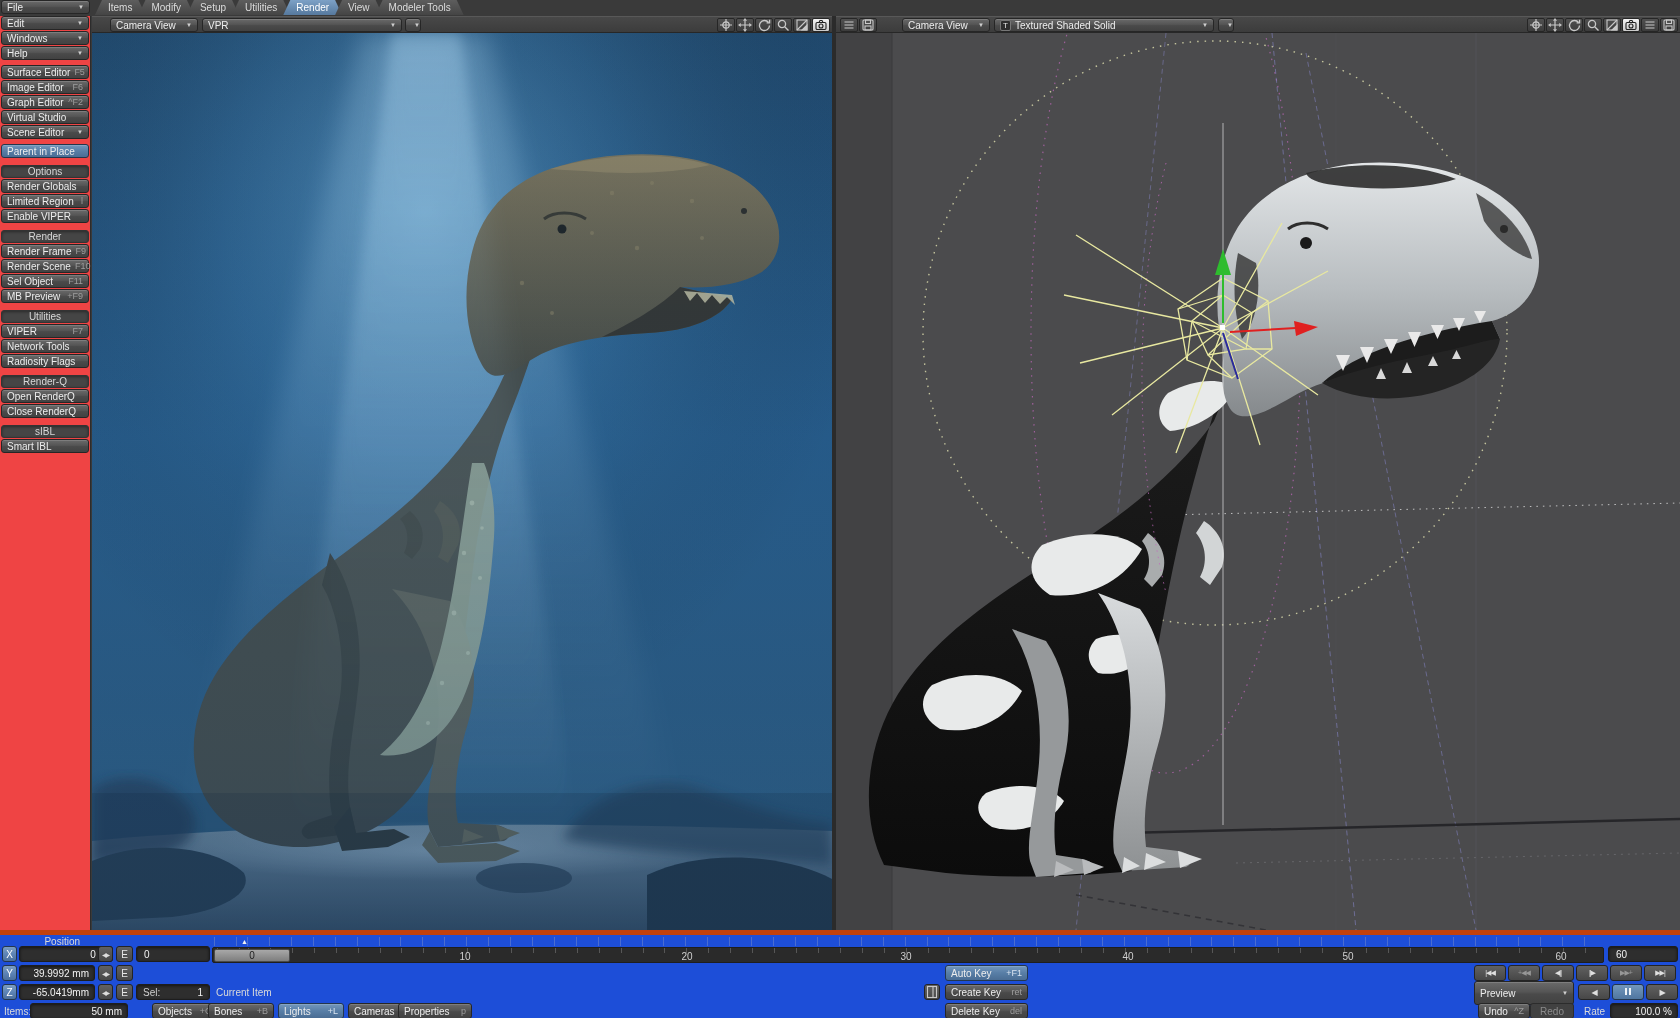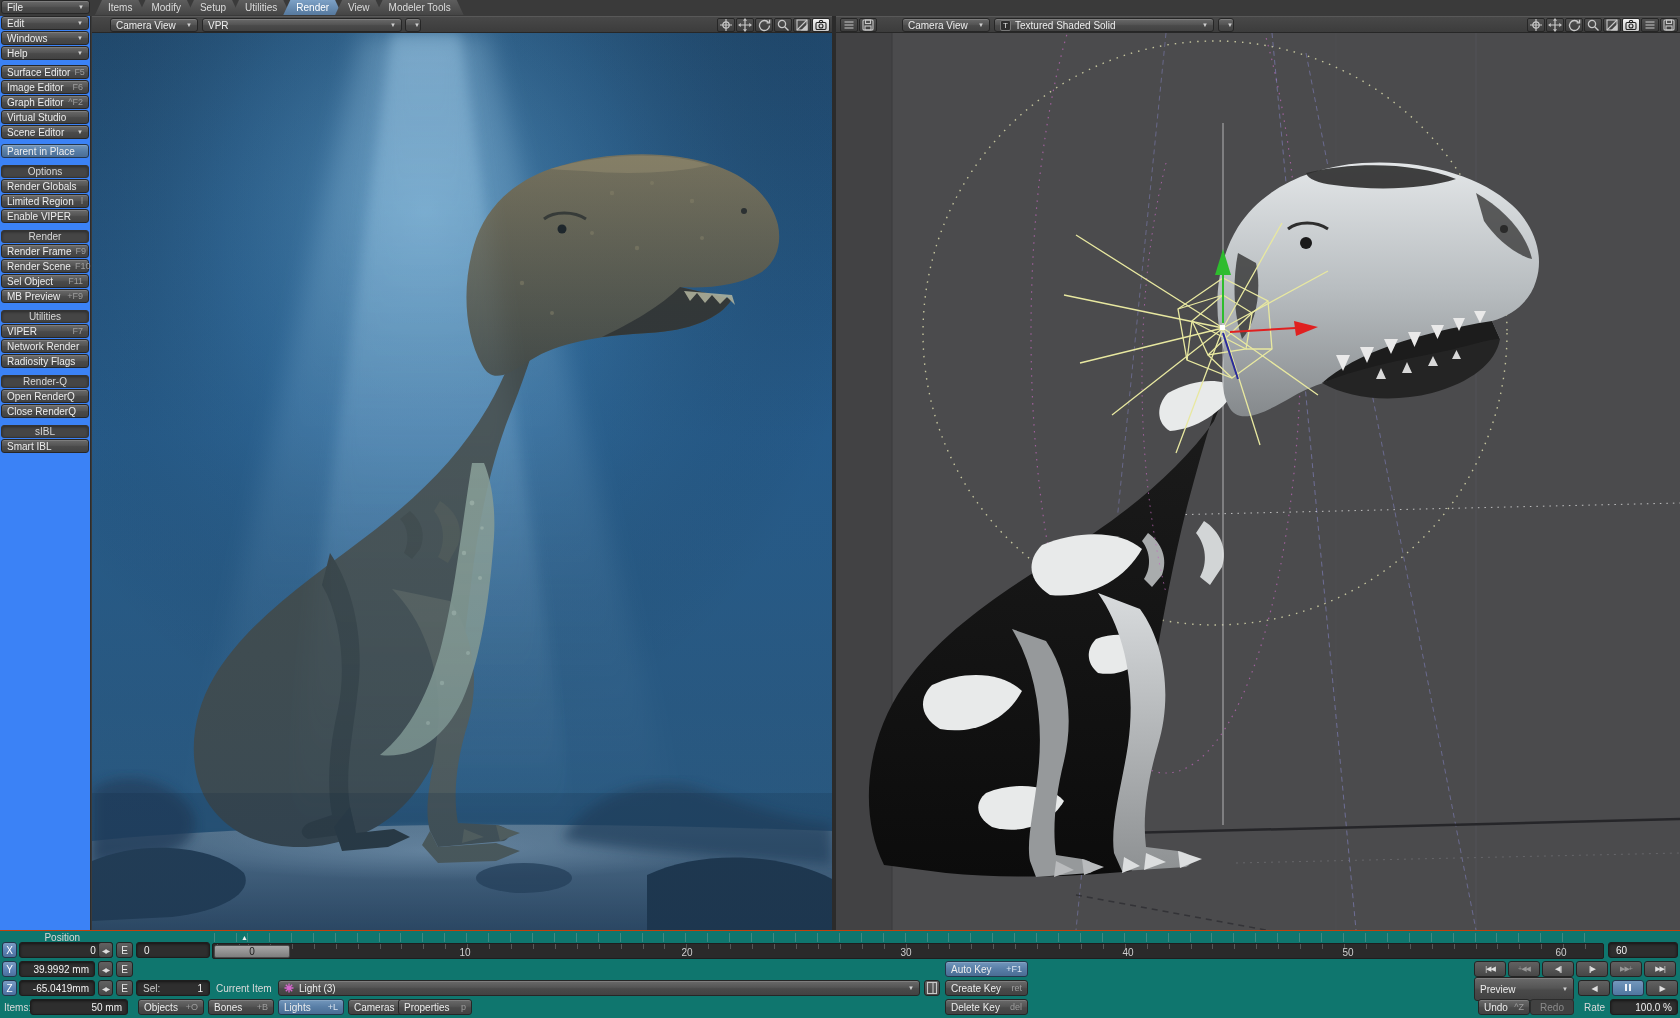--- a/index.html
+++ b/index.html
@@ -25,21 +25,21 @@
   .caret { font-size:6px; color:#cfcfcf; margin-left:auto; padding-left:4px; }
   .field {
     position:absolute; height:16px; background:#2e2e2e; border:1px solid #1d1d1d;
     border-radius:3px; box-shadow:inset 0 1px 3px rgba(0,0,0,.55);
     display:flex; align-items:center; color:#f2f2f2;
   }
   .field.right { justify-content:flex-end; padding-right:5px; }
   .field.left  { padding-left:7px; }
   
   #file-btn { position:absolute; left:1px; top:0; width:89px; }
-  #sidebar { position:absolute; left:0; top:16px; width:91px; height:914px; background:#3b82f6; padding:0 1px 0 1px; border-right:1px solid #2c2c2c; }
+  #sidebar { position:absolute; left:0; top:16px; width:91px; height:914px; background:#ef4444; padding:0 1px 0 1px; border-right:1px solid #2c2c2c; }
   #sidebar .btn { margin-bottom:1px; }
   .sb-hdr {
     height:13px; margin:7px 0 1px; display:flex; align-items:center; justify-content:center;
     background:#454545; border:1px solid #333; border-radius:3px; color:#d8d8d8;
     box-shadow:inset 0 1px 3px rgba(0,0,0,.4);
   }
   .sb-gap { height:4px; }
   
   #tabs { position:absolute; left:95px; top:0; height:15px; display:flex; }
   .tab {
@@ -72,21 +72,21 @@
     width:11px; height:11px; margin-right:4px; border-radius:2px;
     background:#2e2e2e; border:1px solid #777; color:#e8e8e8;
     display:flex; align-items:center; justify-content:center; font-size:8px;
   }
   
   .vp-canvas { position:absolute; top:33px; height:897px; }
   #vp-canvas-left { left:92px; width:740px; }
   #vp-canvas-right { left:836px; width:844px; }
   #vp-divider { position:absolute; left:832px; top:16px; width:4px; height:914px; background:#2b2b2b; }
   
-  #bottom { position:absolute; left:0; top:930px; width:1680px; height:88px; background:#0f766e; border-top:1px solid #c2410c; }
+  #bottom { position:absolute; left:0; top:930px; width:1680px; height:88px; background:#1d4ed8; border-top:5px solid #c2410c; }
   .ax-badge {
     position:absolute; width:15px; height:16px; border-radius:3px;
     background:linear-gradient(#7a9cc2,#5b82b5 55%,#4c6f9c); border:1px solid #24364c;
     display:flex; align-items:center; justify-content:center; color:#fff;
   }
   .mini-btn {
     position:absolute; height:16px; border-radius:3px; border:1px solid #242424;
     background:linear-gradient(#616161,#474747); display:flex; align-items:center; justify-content:center;
     color:#e8e8e8;
   }
@@ -279,21 +279,21 @@
       </div>
 
     <div class="sb-hdr">
         <span>Utilities</span>
       </div>
     <div class="btn">
         <span>VIPER</span>
         <span class="sc">F7</span>
       </div>
     <div class="btn">
-        <span>Network Render</span>
+        <span>Network Tools</span>
       </div>
     <div class="btn">
         <span>Radiosity Flags</span>
       </div>
 
     <div class="sb-hdr">
         <span>Render-Q</span>
       </div>
     <div class="btn">
         <span>Open RenderQ</span>
@@ -664,27 +664,20 @@
     <div class="field right" style="left:19px;top:49px;width:76px">-65.0419mm</div>
     <div class="mini-btn" style="left:98px;top:49px;width:15px">
         <span class="nudge">◀▶</span>
       </div>
     <div class="mini-btn" style="left:116px;top:49px;width:17px">E</div>
     <div class="field" style="left:136px;top:49px;width:74px;padding:0 6px">
       <span style="color:#cfcfcf">Sel:</span>
       <span style="margin-left:auto">1</span>
     </div>
     <div class="panel-label" style="left:216px;top:52px">Current Item</div>
-    <div class="btn" style="position:absolute;left:278px;top:49px;width:642px;height:16px">
-      <svg width="10" height="10" style="margin-right:5px">
-          <use href="#i-light"></use>
-        </svg>
-      <span>Light (3)</span>
-      <span class="caret">▼</span>
-    </div>
     <div class="mini-btn" style="left:924px;top:49px;width:16px">
       <svg width="14" height="14" style="color:#c9c9c9">
           <use href="#i-itempanel"></use>
         </svg>
     </div>
     <div class="btn" style="position:absolute;left:945px;top:49px;width:83px;height:16px">
       <span>Create Key</span>
         <span class="sc">ret</span>
     </div>
     <div class="btn" style="position:absolute;left:1474px;top:46px;width:100px;height:24px">
@@ -692,21 +685,21 @@
         <span class="caret">▼</span>
     </div>
     <div class="transport" style="left:1578px;top:49px;font-size:8px">◀</div>
     <div class="transport blue" style="left:1612px;top:49px">
       <span><span class="pbar"></span><span class="pbar"></span></span>
     </div>
     <div class="transport" style="left:1646px;top:49px;font-size:8px">▶</div>
 
     <div class="panel-label" style="left:4px;top:71px">Items:</div>
     <div class="field right" style="left:30px;top:68px;width:98px">50 mm</div>
-    <div class="btn" style="position:absolute;left:138px;top:68px;width:66px;height:16px">
+    <div class="btn" style="position:absolute;left:152px;top:68px;width:66px;height:16px">
       <span>Objects</span>
         <span class="sc">+O</span>
     </div>
     <div class="btn" style="position:absolute;left:208px;top:68px;width:66px;height:16px">
       <span>Bones</span>
         <span class="sc">+B</span>
     </div>
     <div class="btn blue" style="position:absolute;left:278px;top:68px;width:66px;height:16px">
       <span>Lights</span>
         <span class="sc">+L</span>

